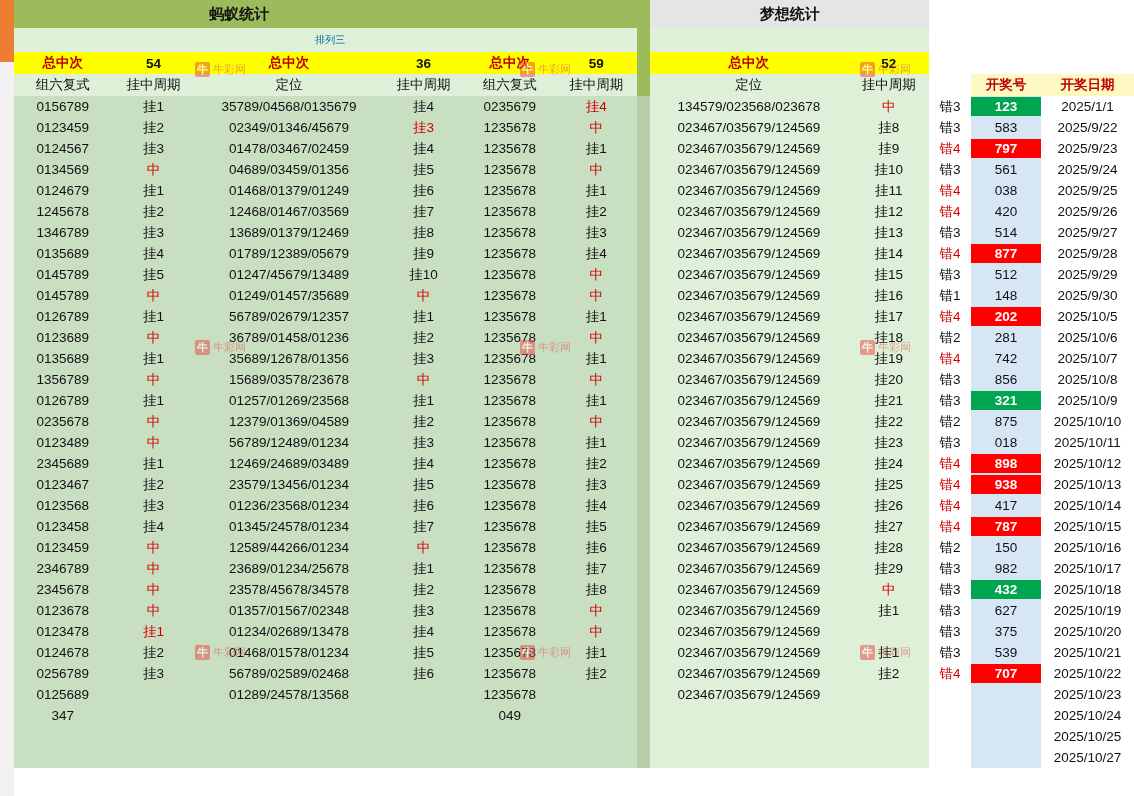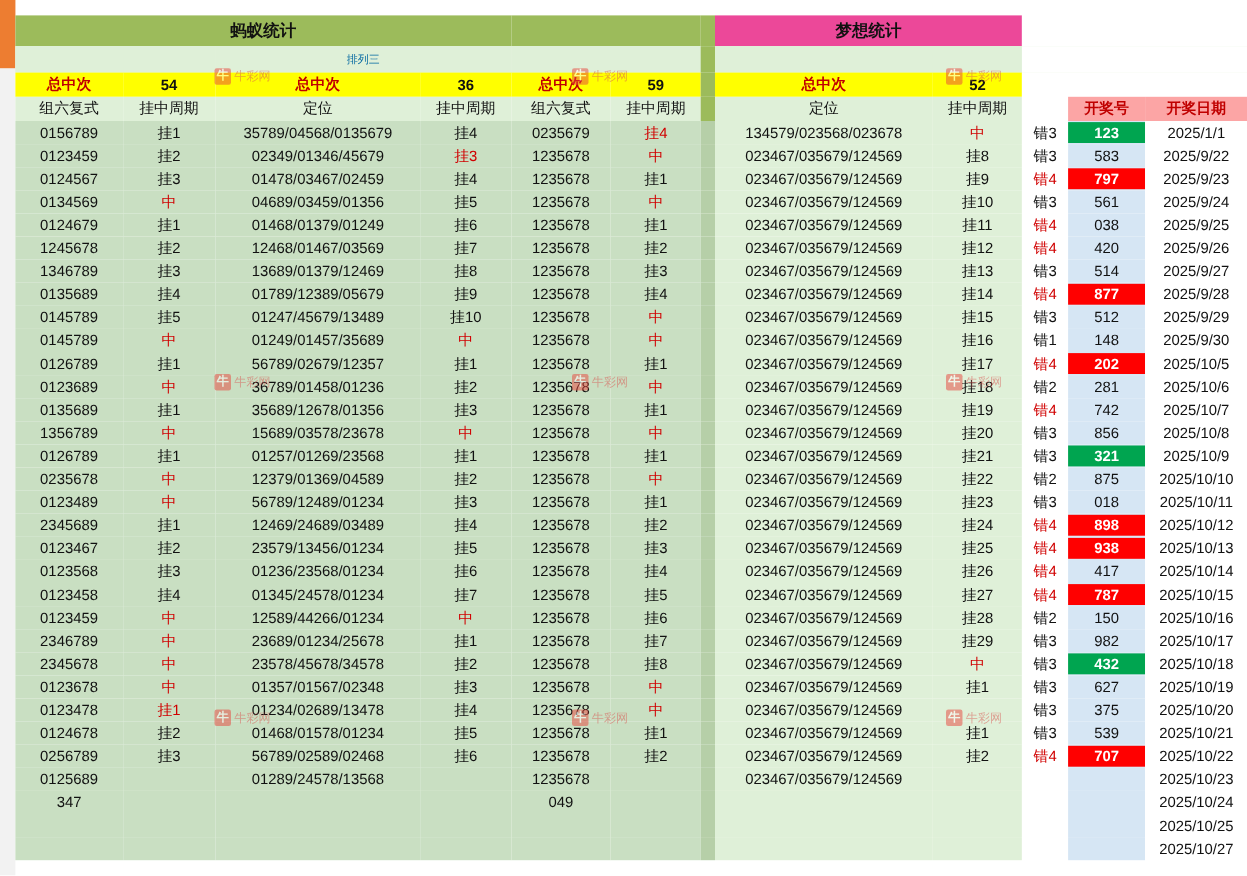--- a/index.html
+++ b/index.html
@@ -13,33 +13,33 @@
   }
   #sheet{position:relative;width:1134px;height:796px;}
 
   
   .left-strip{position:absolute;left:0;top:0;width:14px;height:796px;background:#f2f2f2;}
   .left-strip .orange{position:absolute;left:0;top:0;width:14px;height:62px;background:#ed7d31;}
 
   table{border-collapse:collapse;table-layout:fixed;}
   td{padding:0;margin:0;vertical-align:middle;text-align:center;white-space:nowrap;}
 
-  .main{position:absolute;left:14px;top:14px;}
+  .main{position:absolute;left:14px;top:0;}
 
   
   .hdr-ant{background:#9cbb5b;font-weight:bold;font-size:15px;color:#111;height:28px;}
-  .hdr-dream{background:#ec4899;font-weight:bold;font-size:15px;color:#111;height:28px;}
+  .hdr-dream{background:#e5e5e5;font-weight:bold;font-size:15px;color:#111;height:28px;}
   .hdr-green-blank{background:#9cbb5b;}
   .hdr-plain{background:#ffffff;}
   .title-row{height:24px;background:#dff0d8;font-size:14px;}
   .title-row .pl3{background:#dff0d8;font-size:10px;color:#0369a1;}
   .yellow{background:#ffff00;font-weight:bold;color:#c00000;height:22px;font-size:13.5px;}
   .yellow.num{color:#111;font-weight:bold;}
   .colhdr{background:#dff0d8;color:#111;font-weight:normal;height:22px;font-size:13.5px;}
-  .colhdr.blue{background:#fca5a5;color:#c00000;font-weight:bold;margin-left:28px;}
+  .colhdr.blue{background:#fef9c3;color:#c00000;font-weight:bold;margin-left:28px;}
 
   .body-cell{background:#c9dfc2;height:21px;font-size:13.5px;color:#111;}
   .body-cell.dream{background:#dff0d8;}
   .body-cell.sep{background:#b6cfa8;}
   .red{color:#d00000;}
   .blue-cell{background:#d6e6f4;height:21px;font-size:13.5px;}
   .white-cell{background:#ffffff;height:21px;font-size:13.5px;}
   .date-cell{background:#ffffff;height:21px;font-size:13.5px;color:#111;}
   .badge{display:block;width:100%;height:19px;line-height:19px;}
   .badge.green{background:#00a550;color:#ffffff;font-weight:bold;}

